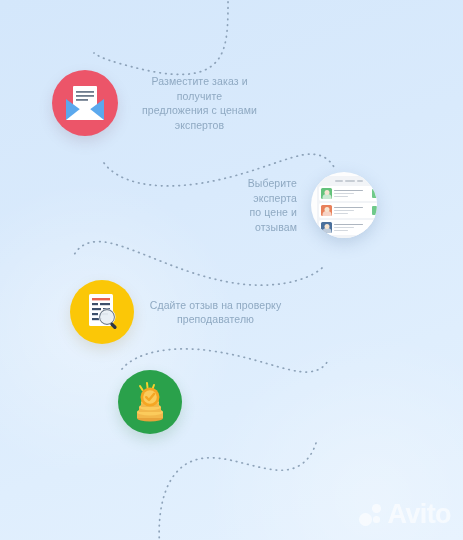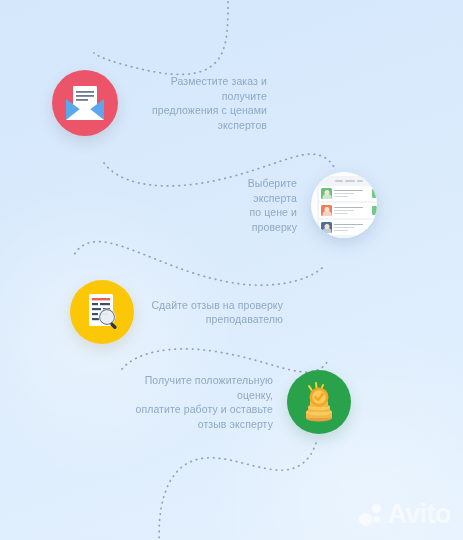--- a/index.html
+++ b/index.html
@@ -54,21 +54,21 @@
     display: flex;
     align-items: center;
   }
   .step-text {
     font-size: 10.5px;
     line-height: 14.5px;
     color: #8fa9c2;
     letter-spacing: 0.1px;
     white-space: pre-line;
   }
-  .step.left-icon .step-text { text-align: right; margin-left: 14px; }
+  .step.left-icon .step-text { text-align: center; margin-left: 14px; }
   .step.right-icon .step-text { text-align: right; margin-right: 14px; }
 
   .badge {
     position: relative;
     border-radius: 50%;
     flex: 0 0 auto;
     display: flex;
     align-items: center;
     justify-content: center;
   }
@@ -220,21 +220,21 @@
         <path d="M2 37 L21 22 L40 37 Z" fill="#ffffff"></path>
       </svg>
     </div>
     <div class="step-text">Разместите заказ и получите
 предложения с ценами
 экспертов</div>
   </div>
 
   <div class="step right-icon" id="step2">
     <div class="step-text">Выберите эксперта
-по цене и проверку</div>
+по цене и отзывам</div>
     <div class="badge white">
       <div class="mini-list">
         <div class="mini-head">
           <i style="width:8px"></i>
             <i style="width:10px"></i>
             <i style="width:6px"></i>
         </div>
         <div class="mini-row">
           <span class="mini-av a"></span>
           <span class="mini-lines">
@@ -281,23 +281,20 @@
         <circle cx="26" cy="26" r="7.4" fill="#e8eef4" fill-opacity="0.95" stroke="#ffffff" stroke-width="2.2"></circle>
         <circle cx="26" cy="26" r="7.4" fill="none" stroke="#6f7c8c" stroke-width="1.1"></circle>
         <rect x="31" y="31" width="7.5" height="3.4" rx="1.7" fill="#2c3542" transform="rotate(45 31 31)"></rect>
       </svg>
     </div>
     <div class="step-text">Сдайте отзыв на проверку
 преподавателю</div>
   </div>
 
   <div class="step right-icon" id="step4">
-    <div class="step-text">Получите положительную оценку,
-оплатите работу и оставьте
-отзыв эксперту</div>
     <div class="badge green">
       <svg width="44" height="44" viewBox="0 0 44 44" aria-hidden="true">
         <g stroke="#f6d32d" stroke-width="2" stroke-linecap="round">
           <line x1="12" y1="6" x2="14.5" y2="10"></line>
           <line x1="19" y1="3" x2="19.5" y2="7.5"></line>
           <line x1="26" y1="5" x2="24.5" y2="9"></line>
         </g>
         <g>
           <ellipse cx="22" cy="38" rx="13" ry="3.6" fill="#e8a33a"></ellipse>
           <rect x="9" y="32" width="26" height="6" fill="#f2b84b"></rect>

